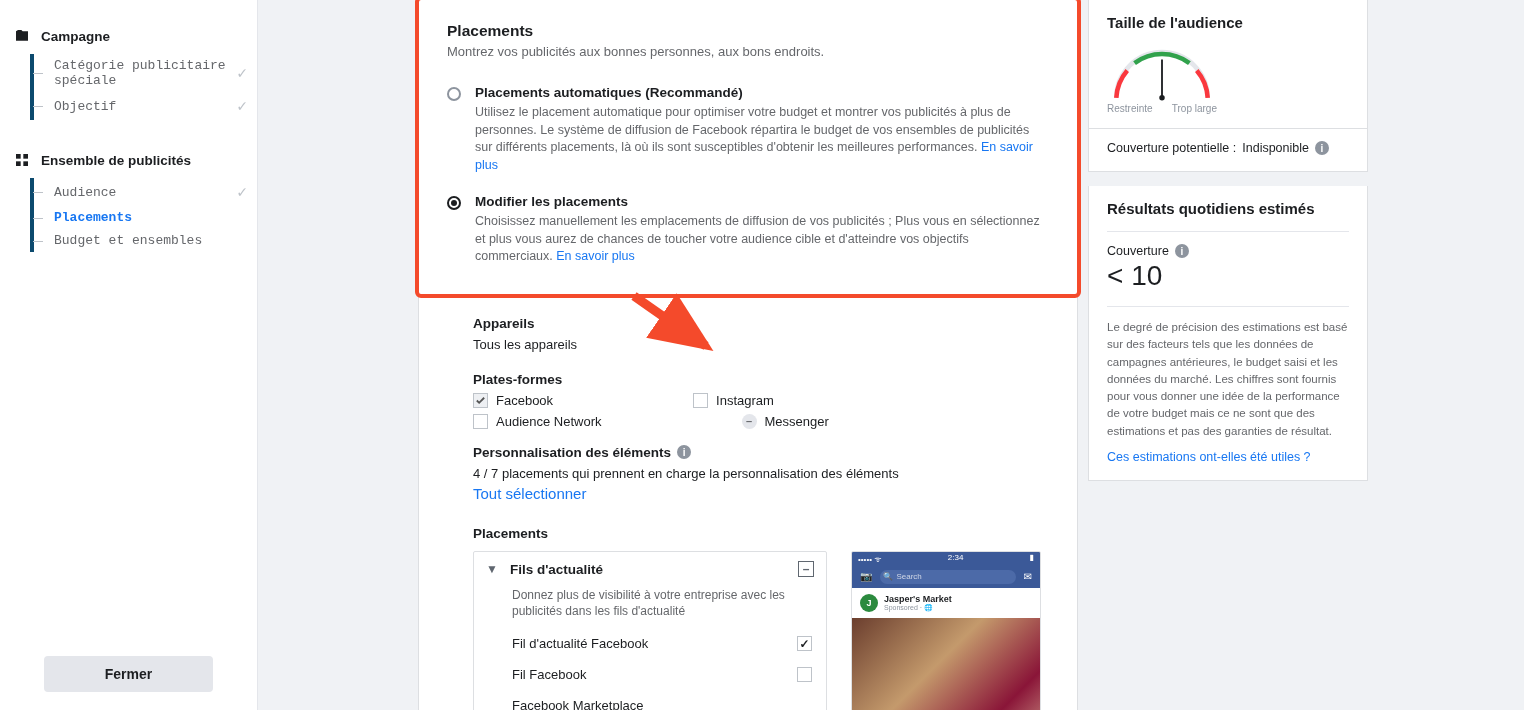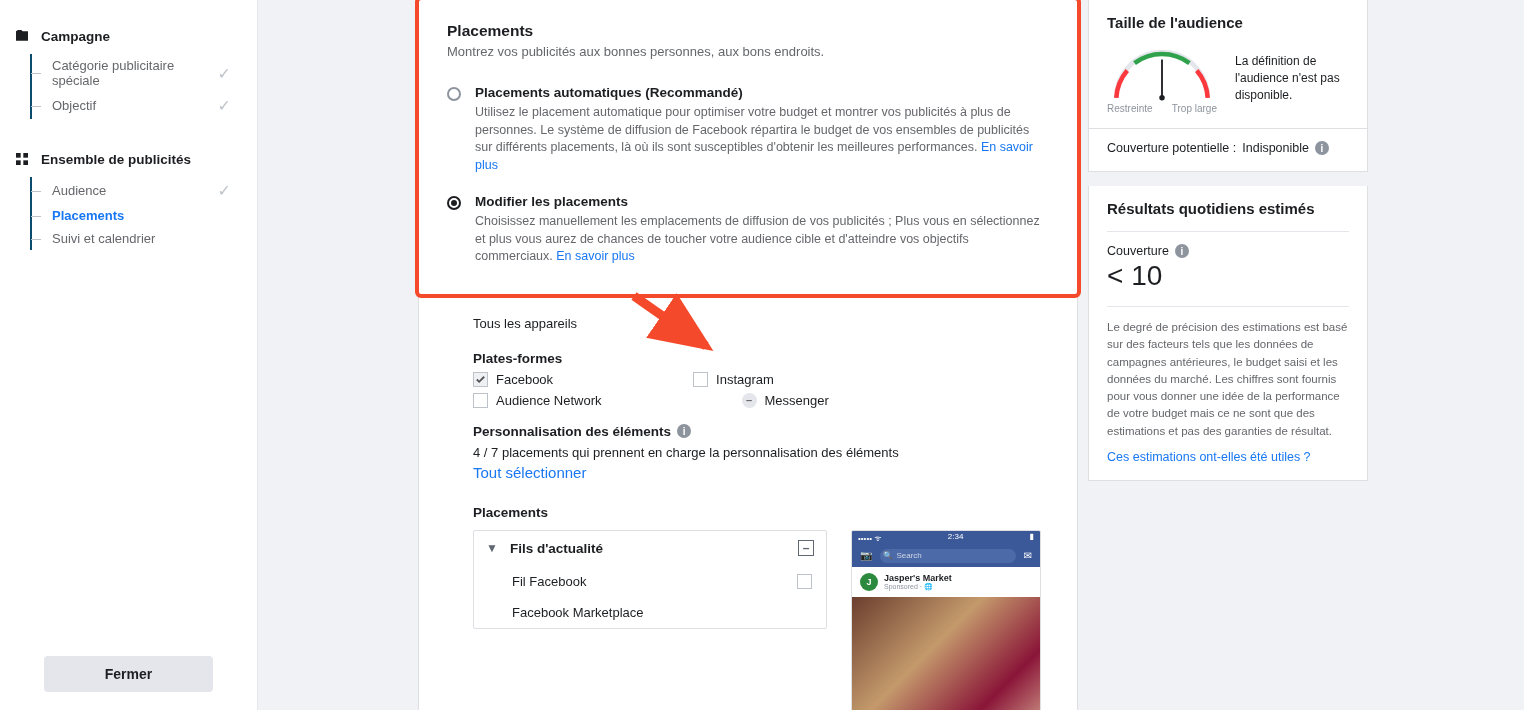--- a/index.html
+++ b/index.html
@@ -32,25 +32,26 @@
     font-weight: 700;
     font-size: 13.5px;
     color: #1c1e21;
     gap: 11px;
   }
   .nav-icon { width: 16px; height: 16px; color:#1c1e21; display:flex; align-items:center; justify-content:center;}
   .nav-items { padding: 4px 0 4px 30px; }
   .nav-item {
     position: relative;
     display: flex; align-items: center; justify-content: space-between;
-    padding: 4px 26px 4px 20px;
+    padding: 4px 10px 4px 20px;
     color: #65676b;
     font-size: 13px;
     cursor: pointer;
-    border-left: 2px solid #0c4a6e;
+    border-left: 4px solid #0c4a6e;
+    font-family: Liberation Mono, monospace;
   }
   .nav-item::before {
     content: "";
     position: absolute;
     left: -1px; top: 50%;
     width: 10px; height: 1px;
     background: #bec3c9;
   }
   .nav-item.current { color: #1877f2; font-weight: 600; }
   .check { color: #bec3c9; font-size: 16px; }
@@ -248,21 +249,21 @@
     </div>
     <div class="nav-items">
       <div class="nav-item">
         <span>Audience</span>
         <span class="check">✓</span>
       </div>
       <div class="nav-item current">
         <span>Placements</span>
       </div>
       <div class="nav-item">
-        <span>Suivi et calendrier</span>
+        <span>Budget et ensembles</span>
       </div>
     </div>
   </div>
 
 
   <button class="btn-close">Fermer</button>
 </div>
 
 <div class="main">
   <div class="card">
@@ -292,20 +293,21 @@
             <div class="radio-desc">
               <span>Choisissez manuellement les emplacements de diffusion de vos publicités ; Plus vous en sélectionnez et plus vous aurez de chances de toucher votre audience cible et d'atteindre vos objectifs commerciaux.</span>
               <span class="link">En savoir plus</span>
             </div>
           </div>
         </div>
       </div>
     </div>
 
     <div style="padding-left:26px">
+      <div class="sec-title">Appareils</div>
       <div class="sec-sub">Tous les appareils</div>
 
       <div class="sec-title">Plates-formes</div>
       <div class="platform-row">
         <div class="pf">
           <span class="cb checked">
             <svg viewBox="0 0 24 24" fill="none" stroke="currentColor" stroke-width="4">
                 <polyline points="4 12 9 17 20 6"></polyline>
               </svg>
           </span>
@@ -336,21 +338,26 @@
 
       <div class="placements-h">Placements</div>
 
       <div class="plc-layout">
         <div class="plc-box">
           <div class="plc-head">
             <span class="caret">▼</span>
             <span class="plc-head-title">Fils d'actualité</span>
             <span class="plc-minus">–</span>
           </div>
-
+          <div class="plc-head-desc">Donnez plus de visibilité à votre entreprise avec les publicités dans les fils d'actualité</div>
+
+          <div class="plc-item">
+            <span>Fil d'actualité Facebook</span>
+            <span class="smcb on"></span>
+          </div>
           <div class="plc-item">
             <span>Fil Facebook</span>
             <span class="smcb"></span>
           </div>
           <div class="plc-item">
             <span>Facebook Marketplace</span>
           </div>
 
         </div>
 
@@ -404,21 +411,20 @@
             <path d="M30 22 A50 50 0 0 1 90 22" fill="none" stroke="#31a24c" stroke-width="5"></path>
             <line x1="60" y1="60" x2="60" y2="18" stroke="#1c1e21" stroke-width="2"></line>
             <circle cx="60" cy="60" r="3" fill="#1c1e21"></circle>
           </svg>
         </div>
         <div class="gauge-labels">
           <span>Restreinte</span>
           <span>Trop large</span>
         </div>
       </div>
-      <div class="gauge-text">La définition de l'audience n'est pas disponible.</div>
     </div>
     <div class="rline2"></div>
     <div class="cov-line">
       <span>Couverture potentielle :</span>
       <span>Indisponible</span>
       <span class="info-ic">i</span>
     </div>
   </div>
 
   <div class="rcard">

